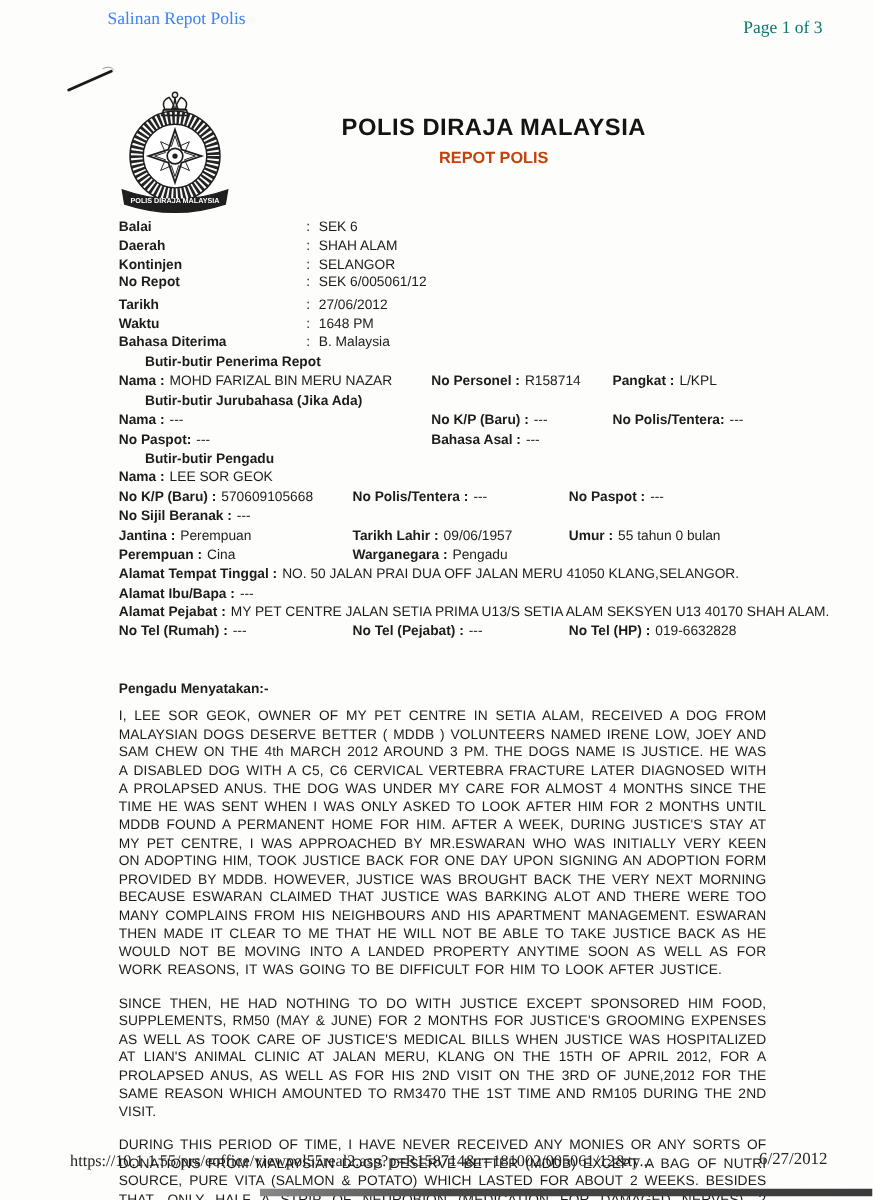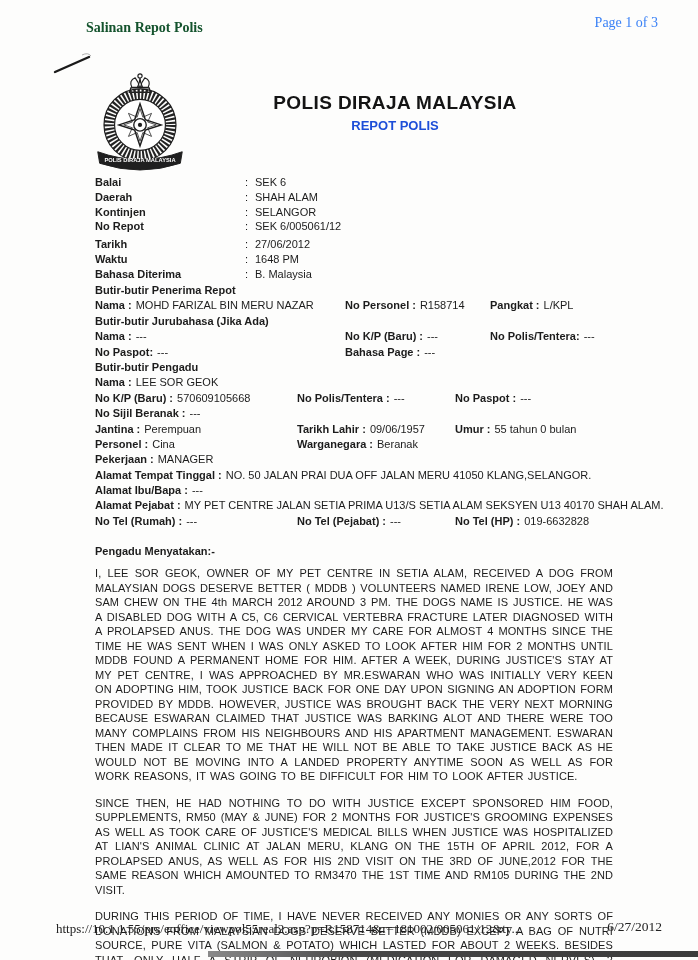--- a/index.html
+++ b/index.html
@@ -2,43 +2,43 @@
 <html><head>
 <meta charset="utf-8">
 <style>
   html,body{margin:0;padding:0;}
   body{
     width:698px;height:960px;background:#fdfdfc;position:relative;overflow:hidden;
     font-family:"Liberation Sans",sans-serif;color:#1c1c1c;
     -webkit-font-smoothing:antialiased;
   }
   .serif{font-family:"Liberation Serif",serif;}
-  .doc-header-left{position:absolute;top:20px;left:86px;font-size:14px;color:#14532d;font-weight:bold;}
-  .doc-header-right{position:absolute;top:15px;right:40px;font-size:14px;color:#3b82f6;}
+  .doc-header-left{position:absolute;top:8px;left:86px;font-size:14px;color:#3b82f6;}
+  .doc-header-right{position:absolute;top:15px;right:40px;font-size:14px;color:#0f766e;}
   .pen-mark{position:absolute;top:52px;left:52px;}
   .crest{position:absolute;top:72px;left:92px;width:96px;height:100px;}
   .title-block{position:absolute;top:92px;left:200px;width:390px;text-align:center;}
   .title{font-size:19px;font-weight:bold;letter-spacing:.4px;color:#141414;}
-  .subtitle{font-size:13px;font-weight:bold;margin-top:4px;color:#1d4ed8;}
+  .subtitle{font-size:13px;font-weight:bold;margin-top:4px;color:#c2410c;}
 
   .meta{position:absolute;top:176px;left:95px;font-size:11px;width:420px;}
   .meta-row{position:relative;height:14.8px;white-space:nowrap;}
   .meta-row.gap-top{margin-top:3px;}
   .meta-label{position:absolute;left:0;font-weight:bold;}
   .meta-sep{position:absolute;left:150px;}
   .meta-value{position:absolute;left:160px;}
 
   .sections{position:absolute;top:284px;left:95px;width:517px;font-size:11px;}
   .frow{position:relative;height:15.4px;white-space:nowrap;}
-  .heading{font-weight:bold;}
+  .heading{font-weight:bold;margin-left:21px;}
   .lbl{font-weight:bold;margin-right:4px;}
   .val{font-weight:normal;}
   .c2{position:absolute;left:250px;}
   .c3{position:absolute;left:395px;}
-  .c2b{position:absolute;left:202px;}
+  .c2b{position:absolute;left:187px;}
   .c3b{position:absolute;left:360px;}
 
   .statement{position:absolute;top:545px;left:95px;width:518px;font-size:11px;}
   .statement-heading{font-weight:bold;margin-bottom:9px;}
   .statement p{margin:0 0 12px 0;text-align:justify;line-height:14.5px;word-spacing:1.2px;letter-spacing:.1px;}
 
   .footer-url{position:absolute;top:921px;left:56px;font-size:13px;color:#222;}
   .footer-date{position:absolute;top:919px;right:36px;font-size:13.5px;color:#222;margin-left:32px;}
   .bottom-bar{position:absolute;top:951px;left:208px;right:0;height:6px;
     background:linear-gradient(to right,#8a8a8a,#474747 30%,#3b3b3b);}
@@ -132,46 +132,43 @@
   </div>
 
   <div class="frow heading">Butir-butir Jurubahasa (Jika Ada)</div>
   <div class="frow">
     <span><span class="lbl">Nama :</span><span class="val">---</span></span>
     <span class="c2"><span class="lbl">No K/P (Baru) :</span><span class="val">---</span></span>
     <span class="c3"><span class="lbl">No Polis/Tentera:</span><span class="val">---</span></span>
   </div>
   <div class="frow">
     <span><span class="lbl">No Paspot:</span><span class="val">---</span></span>
-    <span class="c2"><span class="lbl">Bahasa Page :</span><span class="val">---</span></span>
+    <span class="c2"><span class="lbl">Bahasa Asal :</span><span class="val">---</span></span>
   </div>
 
   <div class="frow heading">Butir-butir Pengadu</div>
   <div class="frow">
     <span><span class="lbl">Nama :</span><span class="val">LEE SOR GEOK</span></span>
   </div>
   <div class="frow">
     <span><span class="lbl">No K/P (Baru) :</span><span class="val">570609105668</span></span>
     <span class="c2b"><span class="lbl">No Polis/Tentera :</span><span class="val">---</span></span>
     <span class="c3b"><span class="lbl">No Paspot :</span><span class="val">---</span></span>
   </div>
   <div class="frow">
     <span><span class="lbl">No Sijil Beranak :</span><span class="val">---</span></span>
   </div>
   <div class="frow">
     <span><span class="lbl">Jantina :</span><span class="val">Perempuan</span></span>
     <span class="c2b"><span class="lbl">Tarikh Lahir :</span><span class="val">09/06/1957</span></span>
     <span class="c3b"><span class="lbl">Umur :</span><span class="val">55 tahun 0 bulan</span></span>
   </div>
   <div class="frow">
-    <span><span class="lbl">Personel :</span><span class="val">Cina</span></span>
-    <span class="c2b"><span class="lbl">Warganegara :</span><span class="val">Beranak</span></span>
-  </div>
-  <div class="frow">
-    <span><span class="lbl">Pekerjaan :</span><span class="val">MANAGER</span></span>
+    <span><span class="lbl">Perempuan :</span><span class="val">Cina</span></span>
+    <span class="c2b"><span class="lbl">Warganegara :</span><span class="val">Pengadu</span></span>
   </div>
   <div class="frow">
     <span><span class="lbl">Alamat Tempat Tinggal :</span><span class="val">NO. 50 JALAN PRAI DUA OFF JALAN MERU 41050 KLANG,SELANGOR.</span></span>
   </div>
   <div class="frow">
     <span><span class="lbl">Alamat Ibu/Bapa :</span><span class="val">---</span></span>
   </div>
   <div class="frow">
     <span><span class="lbl">Alamat Pejabat :</span><span class="val">MY PET CENTRE JALAN SETIA PRIMA U13/S SETIA ALAM SEKSYEN U13 40170 SHAH ALAM.</span></span>
   </div>

